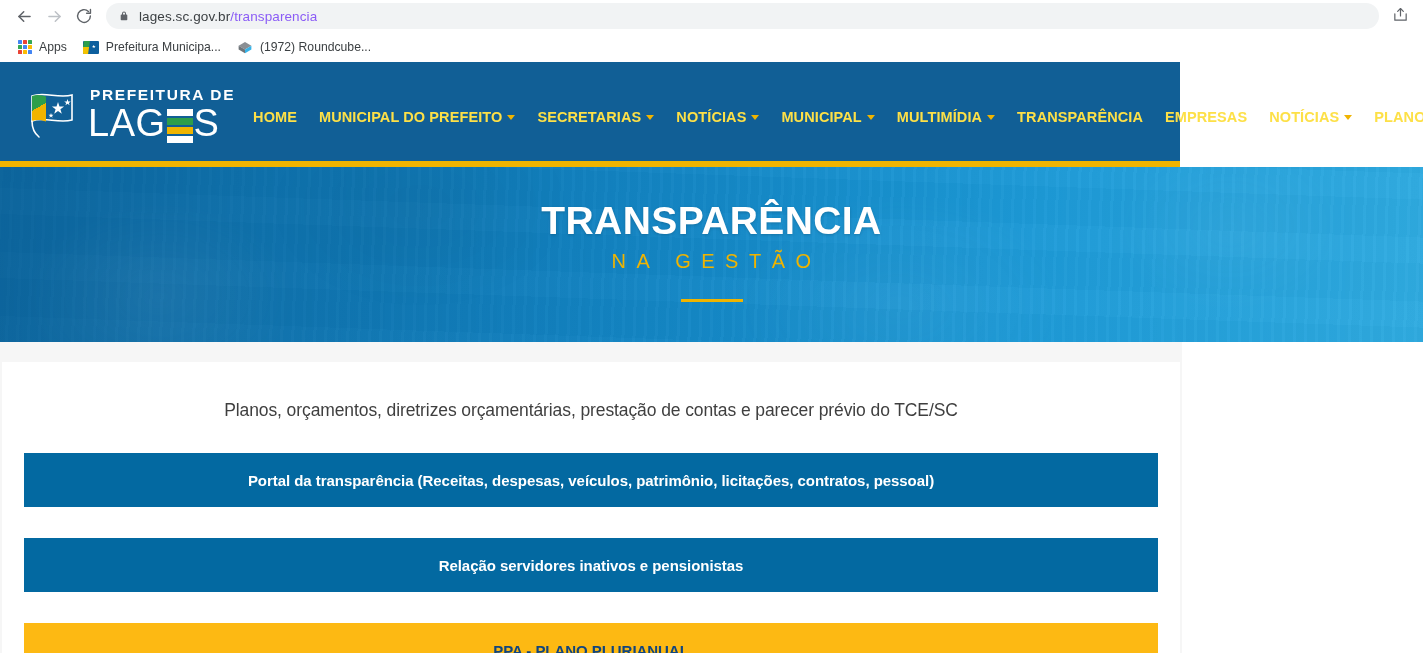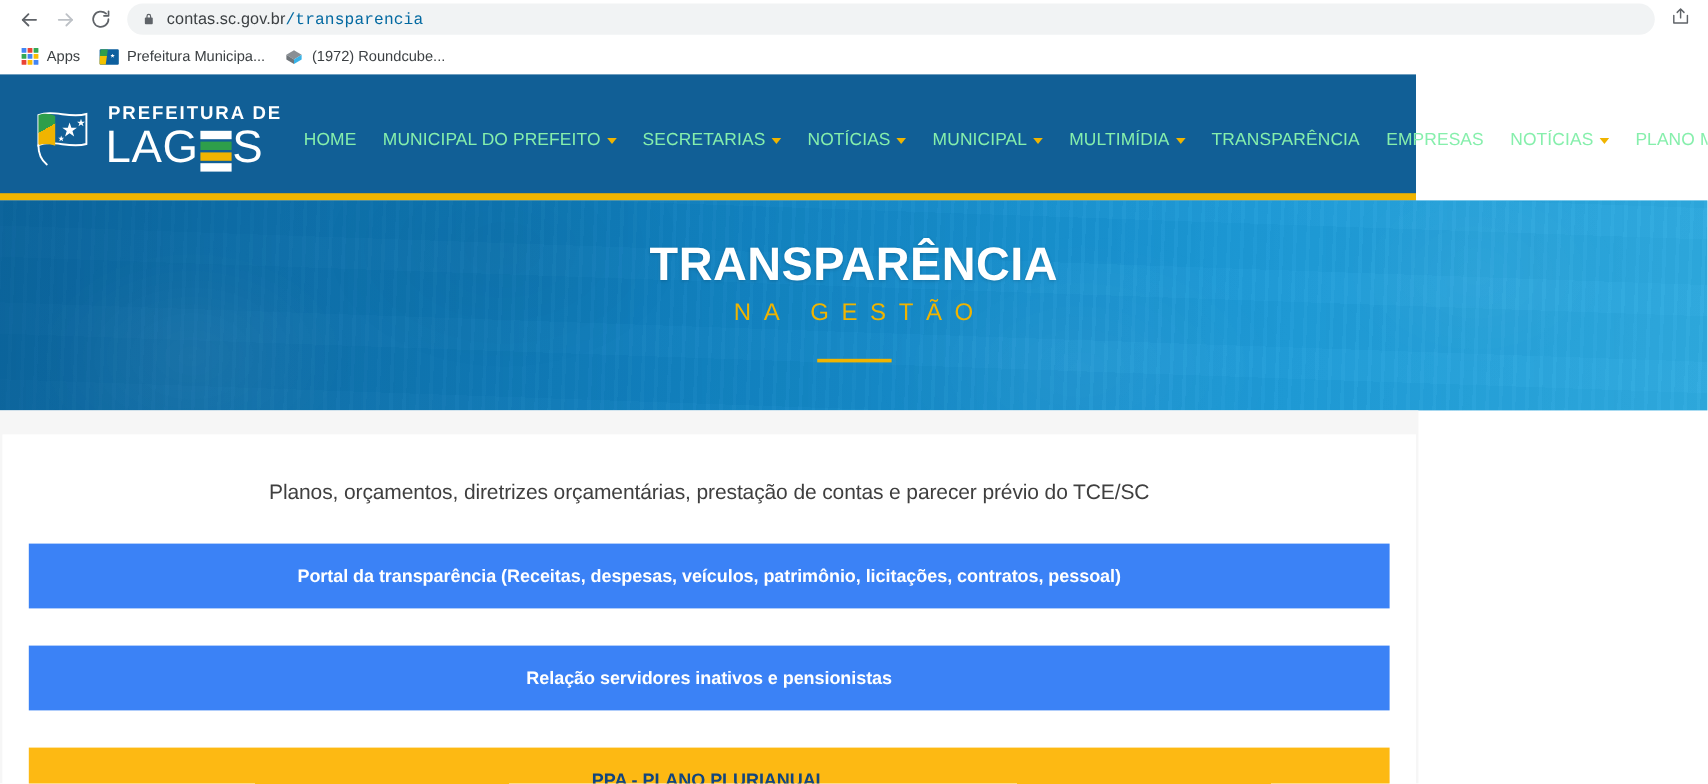--- a/index.html
+++ b/index.html
@@ -46,21 +46,21 @@
   }
   .lock-icon { flex: 0 0 auto; display: flex; align-items: center; margin-right: 9px; }
   .url-text {
     font-size: 13.5px;
     color: #3c4043;
     white-space: nowrap;
     overflow: hidden;
     text-overflow: ellipsis;
     letter-spacing: 0.1px;
   }
-  .url-text .url-path { color: #0369a1; font-family: Liberation Mono, monospace; }
+  .url-text .url-path { color: #8b5cf6; }
   .share-btn {
     width: 26px; height: 26px;
     display: flex; align-items: center; justify-content: center;
     flex: 0 0 auto;
     margin-right: 2px;
   }
 
   
   .bookmarks-row {
     height: 30px;
@@ -190,23 +190,23 @@
     display: flex;
     align-items: center;
     flex: 1 1 auto;
     height: 100%;
     padding-top: 4px;
   }
   .nav-item {
     display: flex;
     align-items: center;
     gap: 5px;
-    color: #86efac;
+    color: #fde047;
     font-size: 14.5px;
-    font-weight: normal;
+    font-weight: bold;
     letter-spacing: 0.1px;
     white-space: nowrap;
     padding: 6px 0;
     margin-right: 22px;
     justify-content: center;
   }
   .nav-item:first-child { margin-left: 2px; }
   .caret {
     width: 0; height: 0;
     border-left: 4.5px solid transparent;
@@ -304,21 +304,21 @@
     align-items: center;
     justify-content: center;
     height: 54px;
     margin-bottom: 31px;
     font-size: 15px;
     font-weight: bold;
     letter-spacing: -0.05px;
     text-align: center;
     padding: 0 14px;
   }
-  .btn-green { background: #3b82f6; color: #ffffff; }
+  .btn-green { background: #0369a1; color: #ffffff; }
   .btn-yellow { background: #fdb913; color: #11457e; }
 </style>
 </head>
 <body>
 
 <div class="browser-chrome">
 
   <div class="toolbar-row">
     <div class="nav-btn">
       <span>
@@ -344,21 +344,21 @@
         </svg>
       </span>
     </div>
 
     <div class="omnibox">
       <span class="lock-icon">
         <svg width="12" height="14" viewBox="0 0 24 24" fill="#5f6368">
           <path d="M17 9h-1V7a4 4 0 0 0-8 0v2H7a1.6 1.6 0 0 0-1.6 1.6v8.2A1.6 1.6 0 0 0 7 20.4h10a1.6 1.6 0 0 0 1.6-1.6v-8.2A1.6 1.6 0 0 0 17 9zm-7-2a2 2 0 0 1 4 0v2h-4z"></path>
         </svg>
       </span>
-      <span class="url-text"><span>contas.sc.gov.br</span><span class="url-path">/transparencia</span></span>
+      <span class="url-text"><span>lages.sc.gov.br</span><span class="url-path">/transparencia</span></span>
     </div>
 
     <div class="share-btn">
       <span>
         <svg width="17" height="17" viewBox="0 0 24 24" fill="none" stroke="#5f6368" stroke-width="1.7" stroke-linecap="round" stroke-linejoin="round">
           <path d="M4 11v9h16v-9"></path>
           <path d="M12 14V4"></path>
           <polyline points="8,7.5 12,3.6 16,7.5"></polyline>
         </svg>
       </span>

